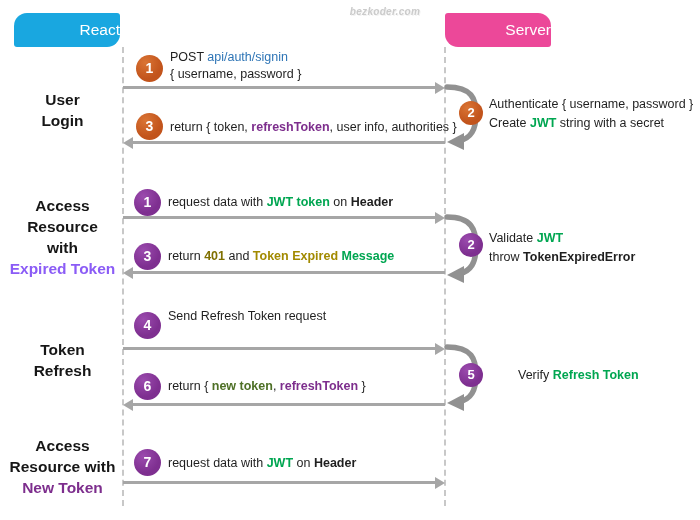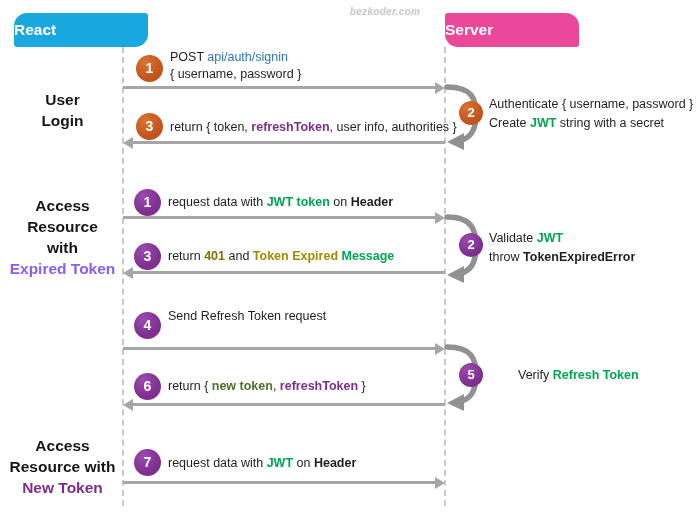--- a/index.html
+++ b/index.html
@@ -1,21 +1,21 @@
 <!DOCTYPE html>
 <html><head>
 <meta charset="utf-8">
 <style>
   html,body{margin:0;padding:0;background:#fff;}
   #stage{position:relative;width:700px;height:520px;background:#ffffff;overflow:hidden;
          font-family:"Liberation Sans",sans-serif;color:#1f1f1f;font-size:12.5px;}
   .abs{position:absolute;}
   
-  .actor{width:134px;height:34px;line-height:34px;text-align:left;color:#fff;
-         font-size:15.5px;font-weight:700;}
+  .actor{width:106px;height:34px;line-height:34px;text-align:right;color:#fff;
+         font-size:15.5px;font-weight:400;}
   .actor-left{left:14px;top:13px;background:#19A7E0;border-radius:13px 3px 13px 3px;}
   .actor-right{left:445px;top:13px;background:#ec4899;border-radius:3px 13px 3px 13px;}
   
   .lifeline{width:0;border-left:2px dashed #C8C8C8;top:47px;height:459px;}
   .lifeline-left{left:122px;}
   .lifeline-right{left:444px;}
   
   .watermark{left:325px;top:6px;width:120px;text-align:center;color:#CBCBCB;
              font-style:italic;font-weight:700;font-size:10px;letter-spacing:.3px;
              text-shadow:1px 1px 0 #f2f2f2;}
@@ -59,20 +59,24 @@
 
   <div class="abs sec-title" style="top:89px;">
       <div class="tline"><span>User</span></div>
       <div class="tline"><span>Login</span></div>
     </div>
   <div class="abs sec-title" style="top:195px;">
       <div class="tline"><span>Access</span></div>
       <div class="tline"><span>Resource</span></div>
       <div class="tline"><span>with</span></div>
       <div class="tline"><span style="color: #8b5cf6;">Expired Token</span></div>
+    </div>
+  <div class="abs sec-title" style="top:339px;">
+      <div class="tline"><span>Token</span></div>
+      <div class="tline"><span>Refresh</span></div>
     </div>
   <div class="abs sec-title" style="top:435px;">
       <div class="tline"><span>Access</span></div>
       <div class="tline"><span>Resource with</span></div>
       <div class="tline"><span style="color: rgb(125, 46, 141);">New Token</span></div>
     </div>
 
   <div class="abs badge badge-orange" style="left:136px;top:55px;">1</div>
   <div class="abs msg" style="left:170px;top:49px;">
       <div class="tline"><span>POST </span><span style="color: rgb(46, 117, 182);">api/auth/signin</span></div>

